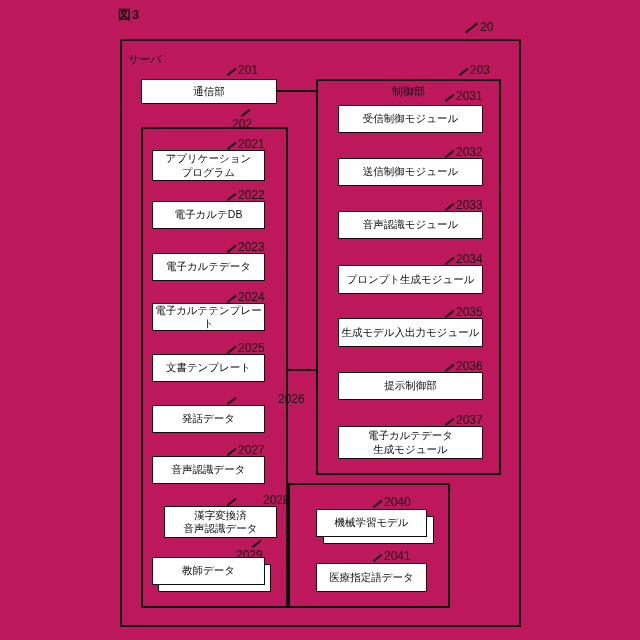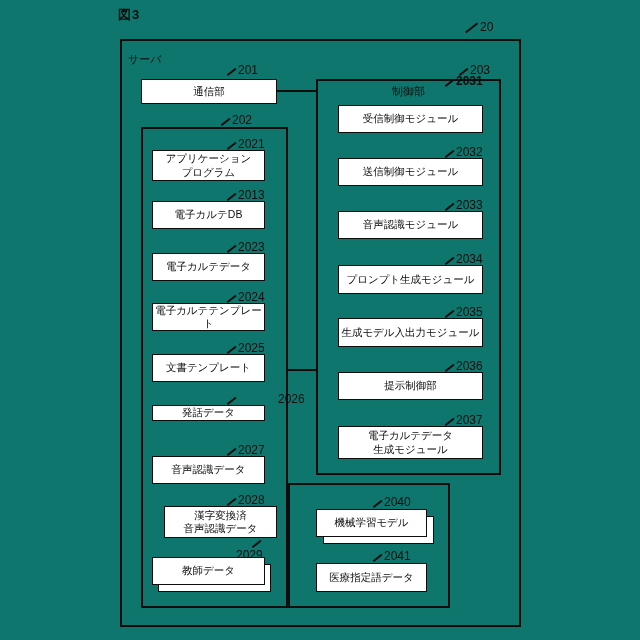--- a/index.html
+++ b/index.html
@@ -1,17 +1,17 @@
 <!DOCTYPE html>
 <html><head>
 <meta charset="utf-8">
 <style>
   html,body { margin:0; padding:0; background:#fff; }
   .canvas {
-    position:relative; width:640px; height:640px; background:#0f766e;
+    position:relative; width:640px; height:640px; background:#be185d;
     font-family:"Liberation Sans","DejaVu Sans",sans-serif;
     color:#0d0d0d;
   }
   .canvas * { box-sizing:border-box; }
 
   .fig-title { position:absolute; font-size:13px; font-weight:bold; letter-spacing:1px; }
 
   .frame { position:absolute; border:2px solid #0d0d0d; background:transparent; }
   .frame-label { position:absolute; font-size:11px;margin-top:8px; }
 
@@ -59,38 +59,38 @@
     <span class="refnum">201</span>
   </div>
   <div class="ibox" style="left:141px; top:79px; width:136px; height:25px;">
     <span class="lbl">通信部</span>
   </div>
 
   <div class="connector" style="left:277px; top:90px; width:40px;"></div>
 
   <div class="connector" style="left:288px; top:369px; width:29px;"></div>
 
-  <div class="ref" style="left:220px; top:112px;">
+  <div class="ref" style="left:232px; top:112px;flex-direction:column;">
     <span class="tick"></span>
     <span class="refnum">202</span>
   </div>
   <div class="frame" style="left:141px; top:127px; width:147px; height:481px;"></div>
 
   <div class="ref" style="left:226px; top:136px;">
     <span class="tick"></span>
     <span class="refnum">2021</span>
   </div>
   <div class="ibox" style="left:152px; top:150px; width:113px; height:31px;">
     <span class="lbl">アプリケーション
 プログラム</span>
   </div>
 
   <div class="ref" style="left:226px; top:187px;">
     <span class="tick"></span>
-    <span class="refnum">2013</span>
+    <span class="refnum">2022</span>
   </div>
   <div class="ibox" style="left:152px; top:201px; width:113px; height:28px;">
     <span class="lbl">電子カルテDB</span>
   </div>
 
   <div class="ref" style="left:226px; top:239px;">
     <span class="tick"></span>
     <span class="refnum">2023</span>
   </div>
   <div class="ibox" style="left:152px; top:253px; width:113px; height:28px;">
@@ -110,33 +110,33 @@
     <span class="refnum">2025</span>
   </div>
   <div class="ibox" style="left:152px; top:354px; width:113px; height:28px;">
     <span class="lbl">文書テンプレート</span>
   </div>
 
   <div class="ref" style="left:226px; top:391px;gap:40px;">
     <span class="tick"></span>
     <span class="refnum">2026</span>
   </div>
-  <div class="ibox" style="left:152px; top:405px; width:113px; height:16px;">
+  <div class="ibox" style="left:152px; top:405px; width:113px; height:28px;">
     <span class="lbl">発話データ</span>
   </div>
 
   <div class="ref" style="left:226px; top:442px;">
     <span class="tick"></span>
     <span class="refnum">2027</span>
   </div>
   <div class="ibox" style="left:152px; top:456px; width:113px; height:28px;">
     <span class="lbl">音声認識データ</span>
   </div>
 
-  <div class="ref" style="left:226px; top:492px;">
+  <div class="ref" style="left:226px; top:492px;gap:25px;">
     <span class="tick"></span>
     <span class="refnum">2028</span>
   </div>
   <div class="ibox" style="left:164px; top:506px; width:113px; height:32px;">
     <span class="lbl">漢字変換済
 音声認識データ</span>
   </div>
 
   <div class="ref" style="left:236px; top:543px;flex-direction:column;">
     <span class="tick"></span>
@@ -147,21 +147,21 @@
     <span class="lbl">教師データ</span>
   </div>
 
   <div class="ref" style="left:458px; top:62px;">
     <span class="tick"></span>
     <span class="refnum">203</span>
   </div>
   <div class="frame" style="left:316px; top:79px; width:185px; height:396px;"></div>
   <div class="unit-title" style="left:316px; top:84px; width:185px;">制御部</div>
 
-  <div class="ref" style="left:444px; top:73px;font-weight:bold;">
+  <div class="ref" style="left:444px; top:88px;">
     <span class="tick"></span>
     <span class="refnum">2031</span>
   </div>
   <div class="ibox" style="left:338px; top:105px; width:145px; height:28px;">
     <span class="lbl">受信制御モジュール</span>
   </div>
 
   <div class="ref" style="left:444px; top:144px;">
     <span class="tick"></span>
     <span class="refnum">2032</span>

